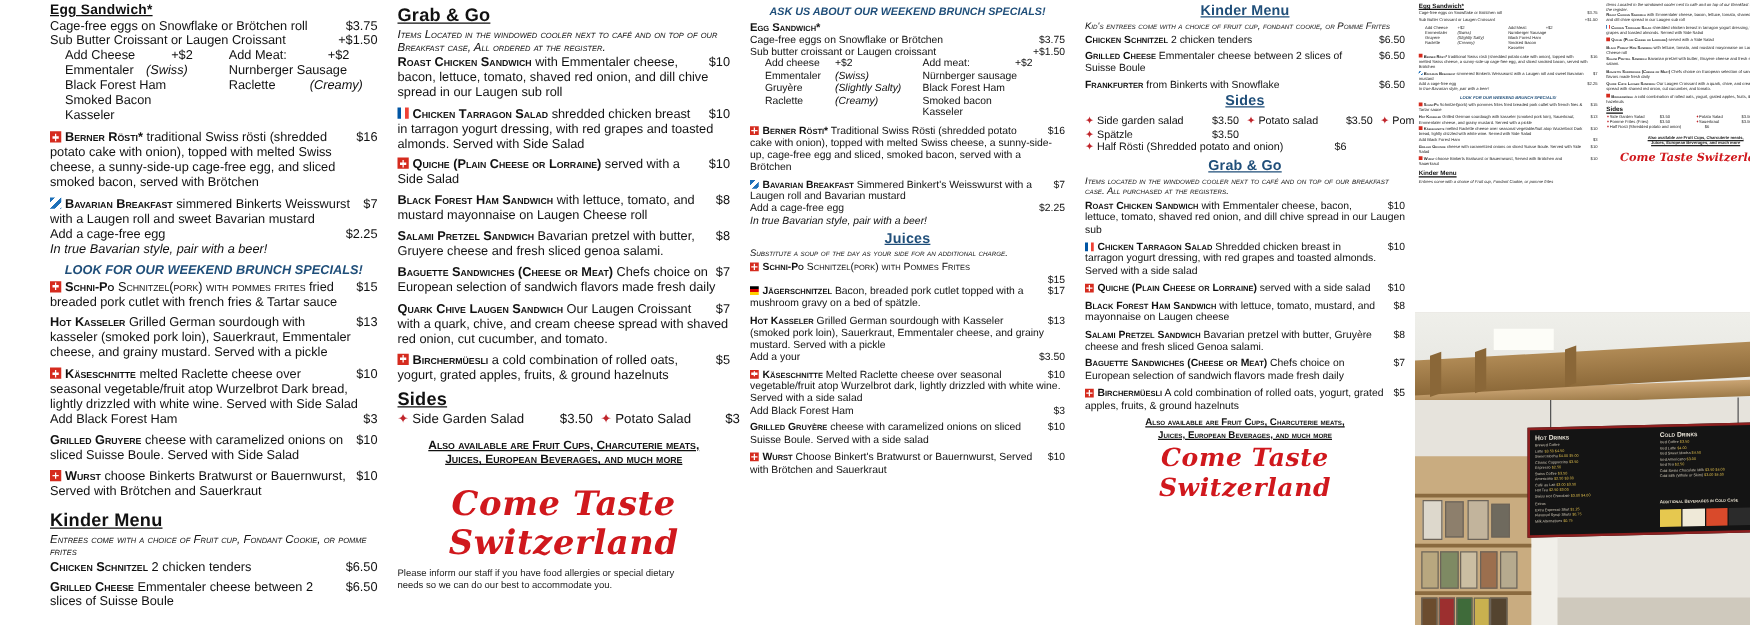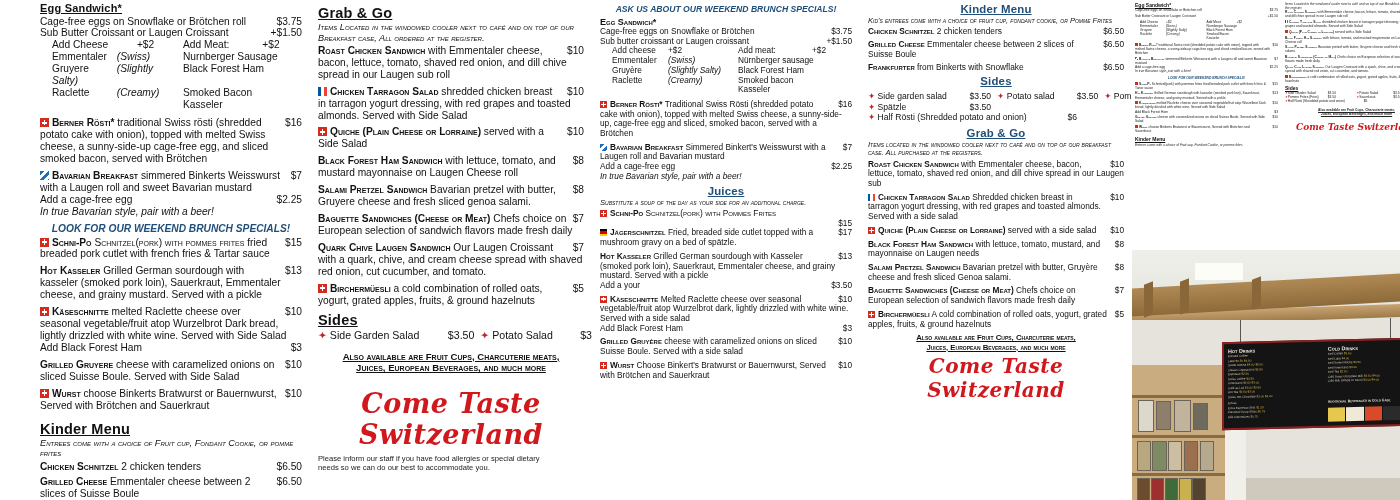--- a/index.html
+++ b/index.html
@@ -171,24 +171,20 @@
         <span>Add Meat:</span>
         <span style="margin-left:30px">+$2</span>
       </div>
 
       <div class="cell">
         <span style="display:inline-block;width:62px">Emmentaler</span>
         <span class="ital">(Swiss)</span>
       </div>
       <div class="cell">Nurnberger Sausage</div>
 
-      <div class="cell">
-        <span style="display:inline-block;width:62px">Gruyere</span>
-        <span class="ital">(Slightly Salty)</span>
-      </div>
       <div class="cell">Black Forest Ham</div>
 
       <div class="cell">
         <span style="display:inline-block;width:62px">Raclette</span>
         <span class="ital">(Creamy)</span>
       </div>
       <div class="cell">Smoked Bacon</div>
 
       <div class="cell">&nbsp;</div>
       <div class="cell">Kasseler</div>
@@ -367,21 +363,21 @@
 
     <div class="item">
       <span class="flag ch"></span><span class="nm">Schni-Po</span><span class="sub"> Schnitzel(pork) with Pommes Frites</span>
       <div>
         <span class="price">$15</span>
       </div>
     </div>
 
     <div class="item clear">
       <span class="price">$17</span>
-      <span class="flag de"></span><span class="nm">Jägerschnitzel</span><span> Fried, breaded side cutlet topped with a mushroom gravy on a bed of spätzle.</span>
+      <span class="flag de"></span><span class="nm">Jägerschnitzel</span><span> Bacon, breaded pork cutlet topped with a mushroom gravy on a bed of spätzle.</span>
     </div>
 
     <div class="item clear">
       <span class="price">$13</span>
       <span class="nm">Hot Kasseler</span><span> Grilled German sourdough with Kasseler (smoked pork loin), Sauerkraut, Emmentaler cheese, and grainy mustard. Served with a pickle</span>
       <div class="clear prow">
         <span class="price">$3.50</span>
         <span>Add a your</span>
       </div>
     </div>
@@ -450,21 +446,21 @@
     <div class="item clear">
       <span class="price">$10</span>
       <span class="flag fr"></span><span class="nm">Chicken Tarragon Salad</span><span> Shredded chicken breast in tarragon yogurt dressing, with red grapes and toasted almonds. Served with a side salad</span>
     </div>
     <div class="item clear">
       <span class="price">$10</span>
       <span class="flag ch"></span><span class="nm">Quiche (Plain Cheese or Lorraine)</span><span> served with a side salad</span>
     </div>
     <div class="item clear">
       <span class="price">$8</span>
-      <span class="nm">Black Forest Ham Sandwich</span><span> with lettuce, tomato, mustard, and mayonnaise on Laugen needs</span>
+      <span class="nm">Black Forest Ham Sandwich</span><span> with lettuce, tomato, mustard, and mayonnaise on Laugen cheese</span>
     </div>
     <div class="item clear">
       <span class="price">$8</span>
       <span class="nm">Salami Pretzel Sandwich</span><span> Bavarian pretzel with butter, Gruyère cheese and fresh sliced Genoa salami.</span>
     </div>
     <div class="item clear">
       <span class="price">$7</span>
       <span class="nm">Baguette Sandwiches (Cheese or Meat)</span><span> Chefs choice on European selection of sandwich flavors made fresh daily</span>
     </div>
     <div class="item clear">

